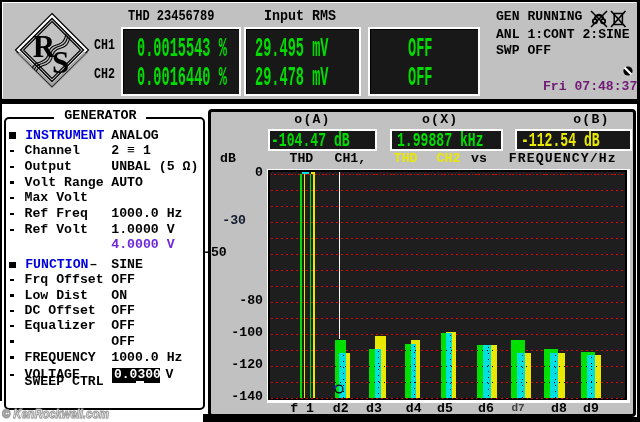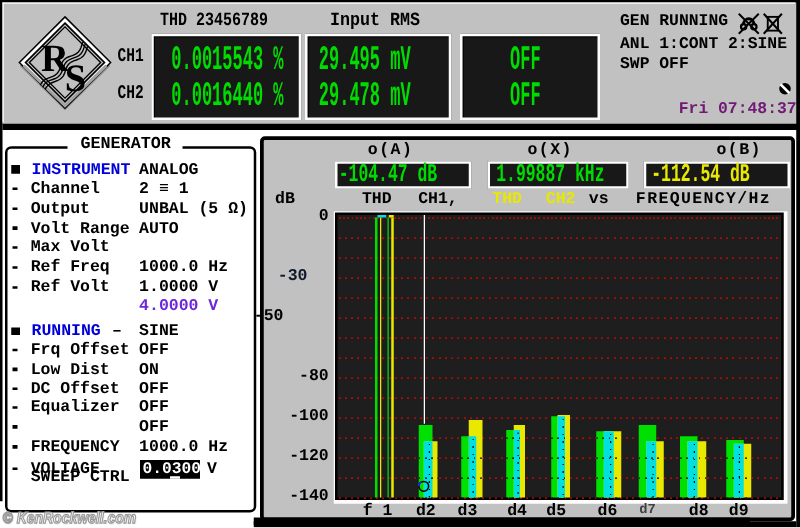--- a/index.html
+++ b/index.html
@@ -80,21 +80,21 @@
 <div style="left:10.4px;top:197.10000000000002px;width:3.4px;height:2.4px;background:#000;"></div>
 <div style="left:24.5px;top:190.4px;font-size:13.2px;line-height:15.8px;color:#000;">Max Volt</div>
 <div style="left:111.3px;top:190.4px;font-size:13.2px;line-height:15.8px;color:#6d28d9;margin-top:47px;">4.0000 V</div>
 <div style="left:10.4px;top:212.8px;width:3.4px;height:2.4px;background:#000;"></div>
 <div style="left:24.5px;top:206.1px;font-size:13.2px;line-height:15.8px;color:#000;">Ref Freq</div>
 <div style="left:111.3px;top:206.1px;font-size:13.2px;line-height:15.8px;color:#000;">1000.0 Hz</div>
 <div style="left:10.4px;top:228.5px;width:3.4px;height:2.4px;background:#000;"></div>
 <div style="left:24.5px;top:221.8px;font-size:13.2px;line-height:15.8px;color:#000;">Ref Volt</div>
 <div style="left:111.3px;top:221.8px;font-size:13.2px;line-height:15.8px;color:#000;">1.0000 V</div>
 <div style="left:9.4px;top:261.6px;width:6.6px;height:6.6px;background:#000;"></div>
-<div style="left:25.2px;top:257.1px;font-size:13.2px;line-height:15.8px;color:#0000d8;">RUNNING</div>
+<div style="left:25.2px;top:257.1px;font-size:13.2px;line-height:15.8px;color:#0000d8;">FUNCTION</div>
 <div style="left:89.5px;top:257.1px;font-size:13.2px;line-height:15.8px;color:#000;">–</div>
 <div style="left:111.3px;top:257.1px;font-size:13.2px;line-height:15.8px;color:#000;">SINE</div>
 <div style="left:10.4px;top:279.1px;width:3.4px;height:2.4px;background:#000;"></div>
 <div style="left:24.5px;top:272.4px;font-size:13.2px;line-height:15.8px;color:#000;">Frq Offset</div>
 <div style="left:111.3px;top:272.4px;font-size:13.2px;line-height:15.8px;color:#000;">OFF</div>
 <div style="left:10.4px;top:294.40000000000003px;width:3.4px;height:2.4px;background:#000;"></div>
 <div style="left:24.5px;top:287.7px;font-size:13.2px;line-height:15.8px;color:#000;">Low Dist</div>
 <div style="left:111.3px;top:287.7px;font-size:13.2px;line-height:15.8px;color:#000;">ON</div>
 <div style="left:10.4px;top:309.7px;width:3.4px;height:2.4px;background:#000;"></div>
 <div style="left:24.5px;top:303.0px;font-size:13.2px;line-height:15.8px;color:#000;">DC Offset</div>

